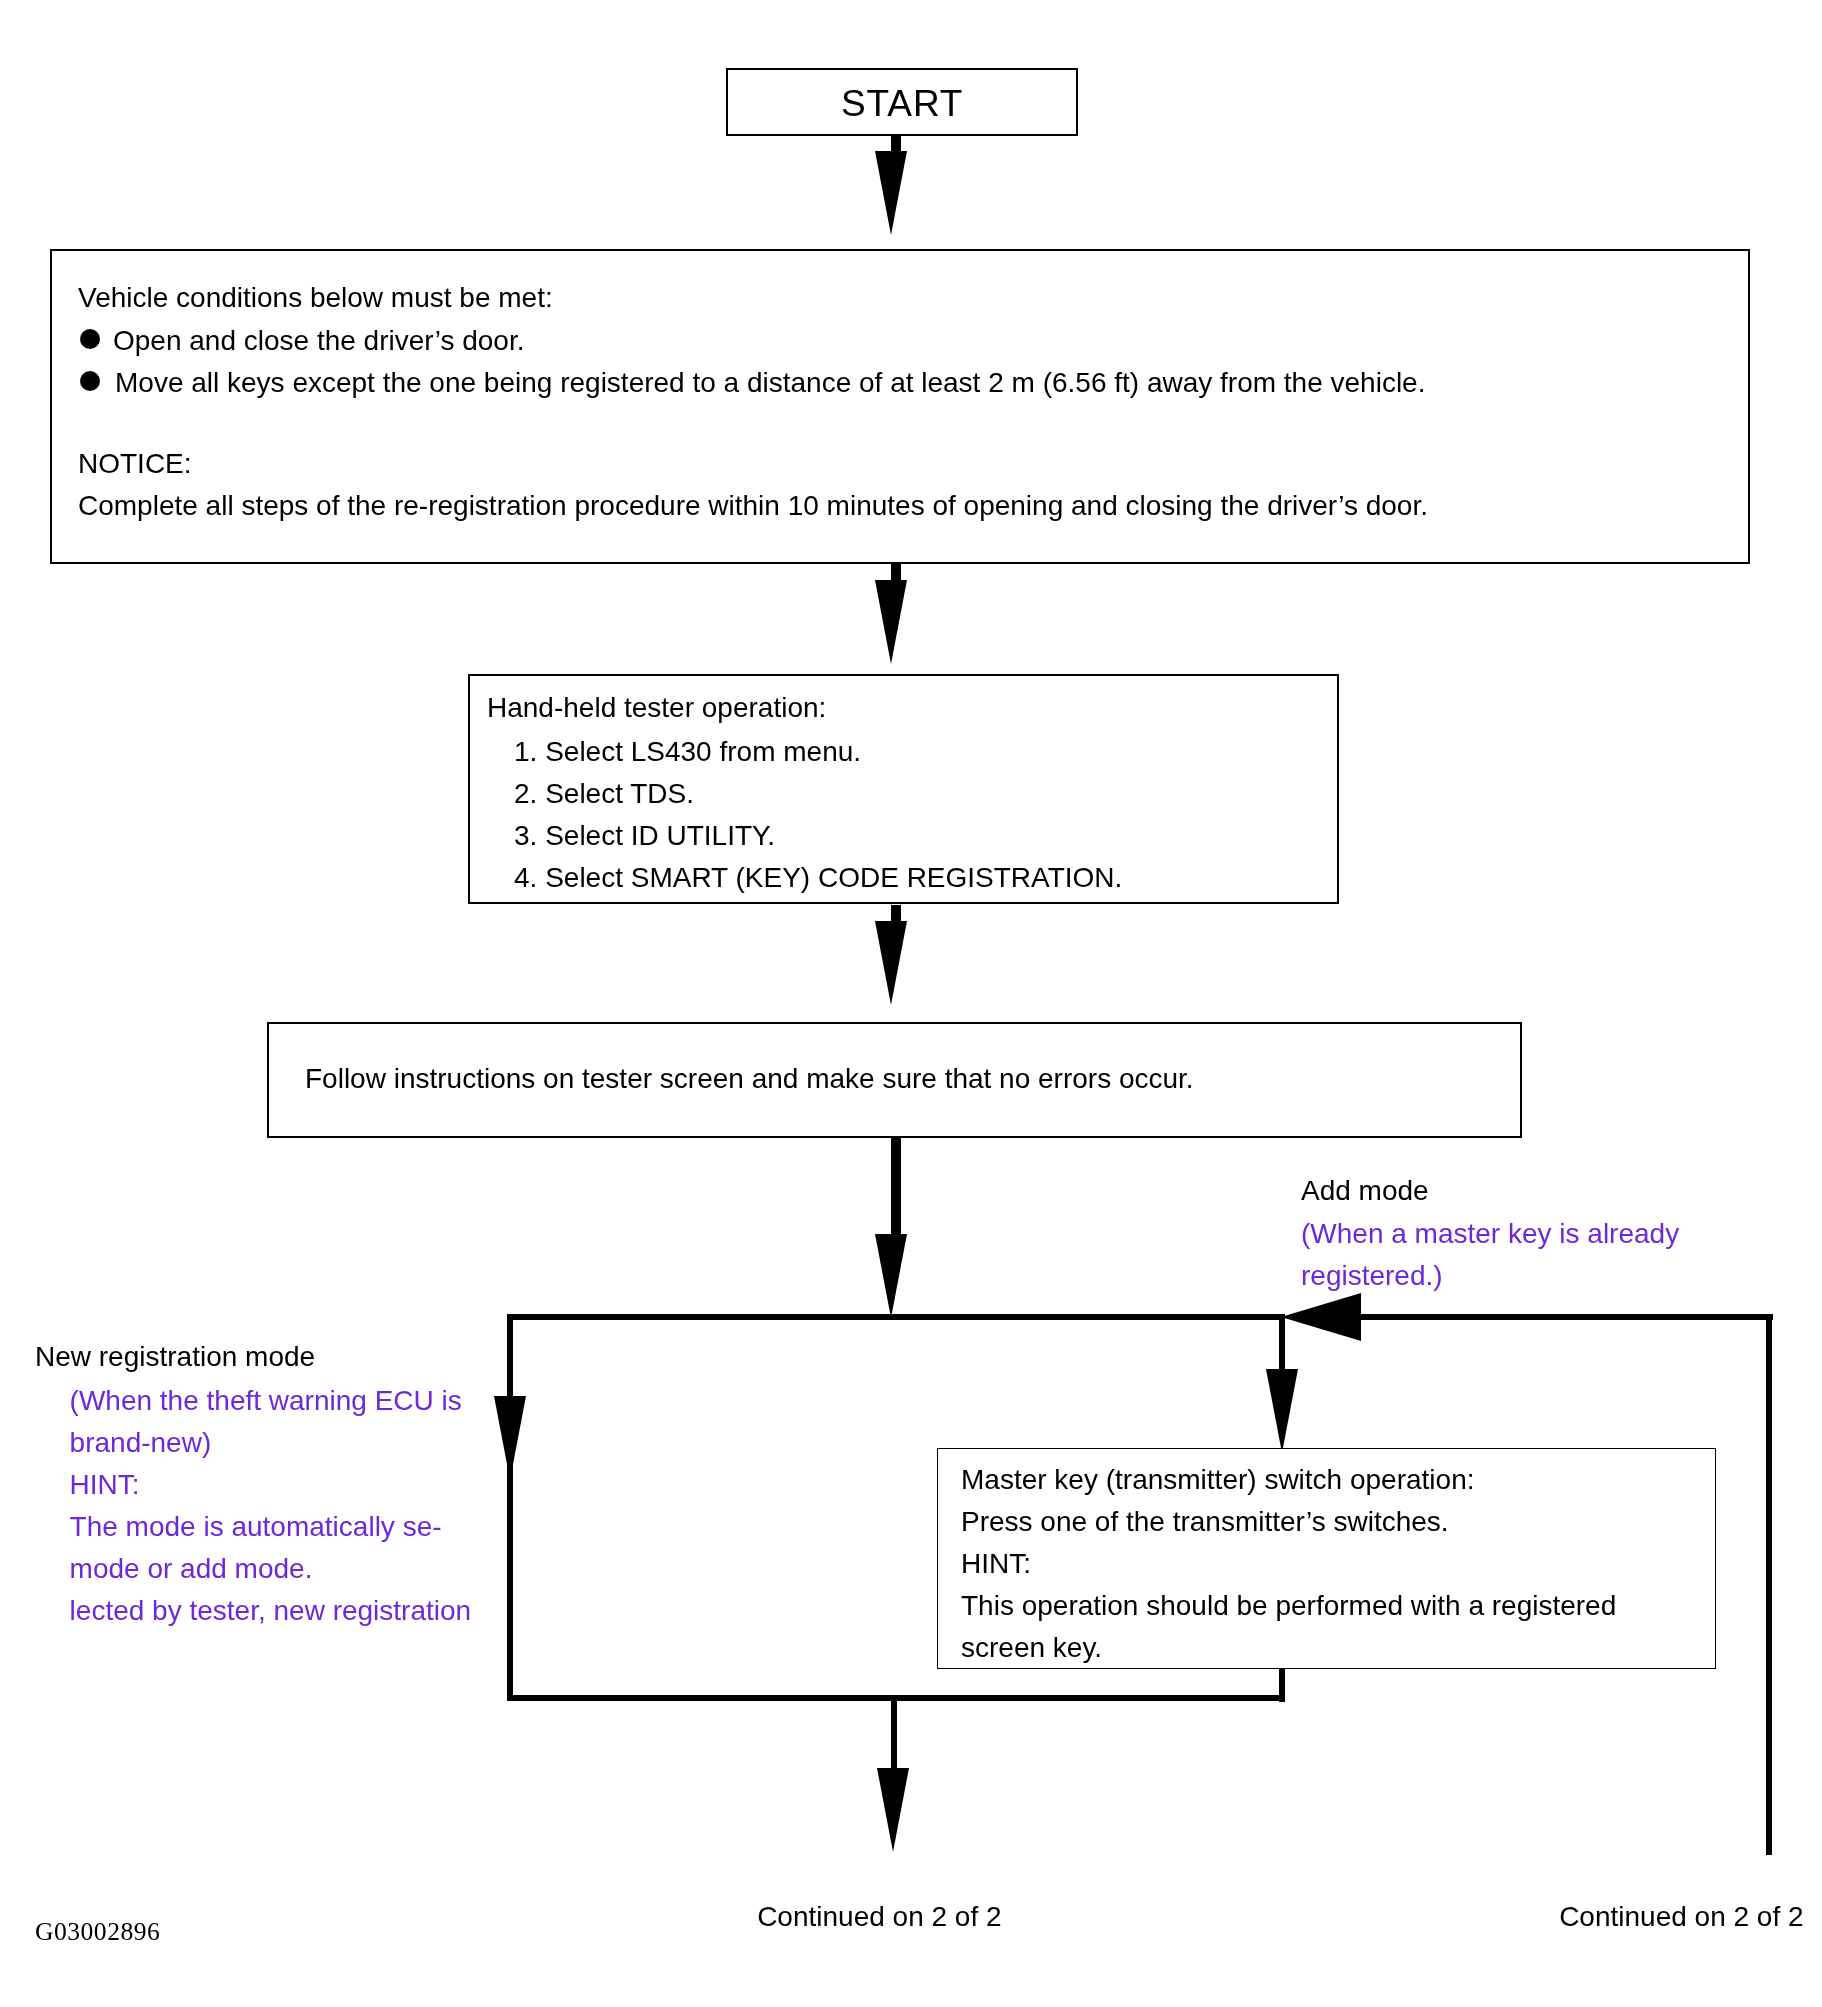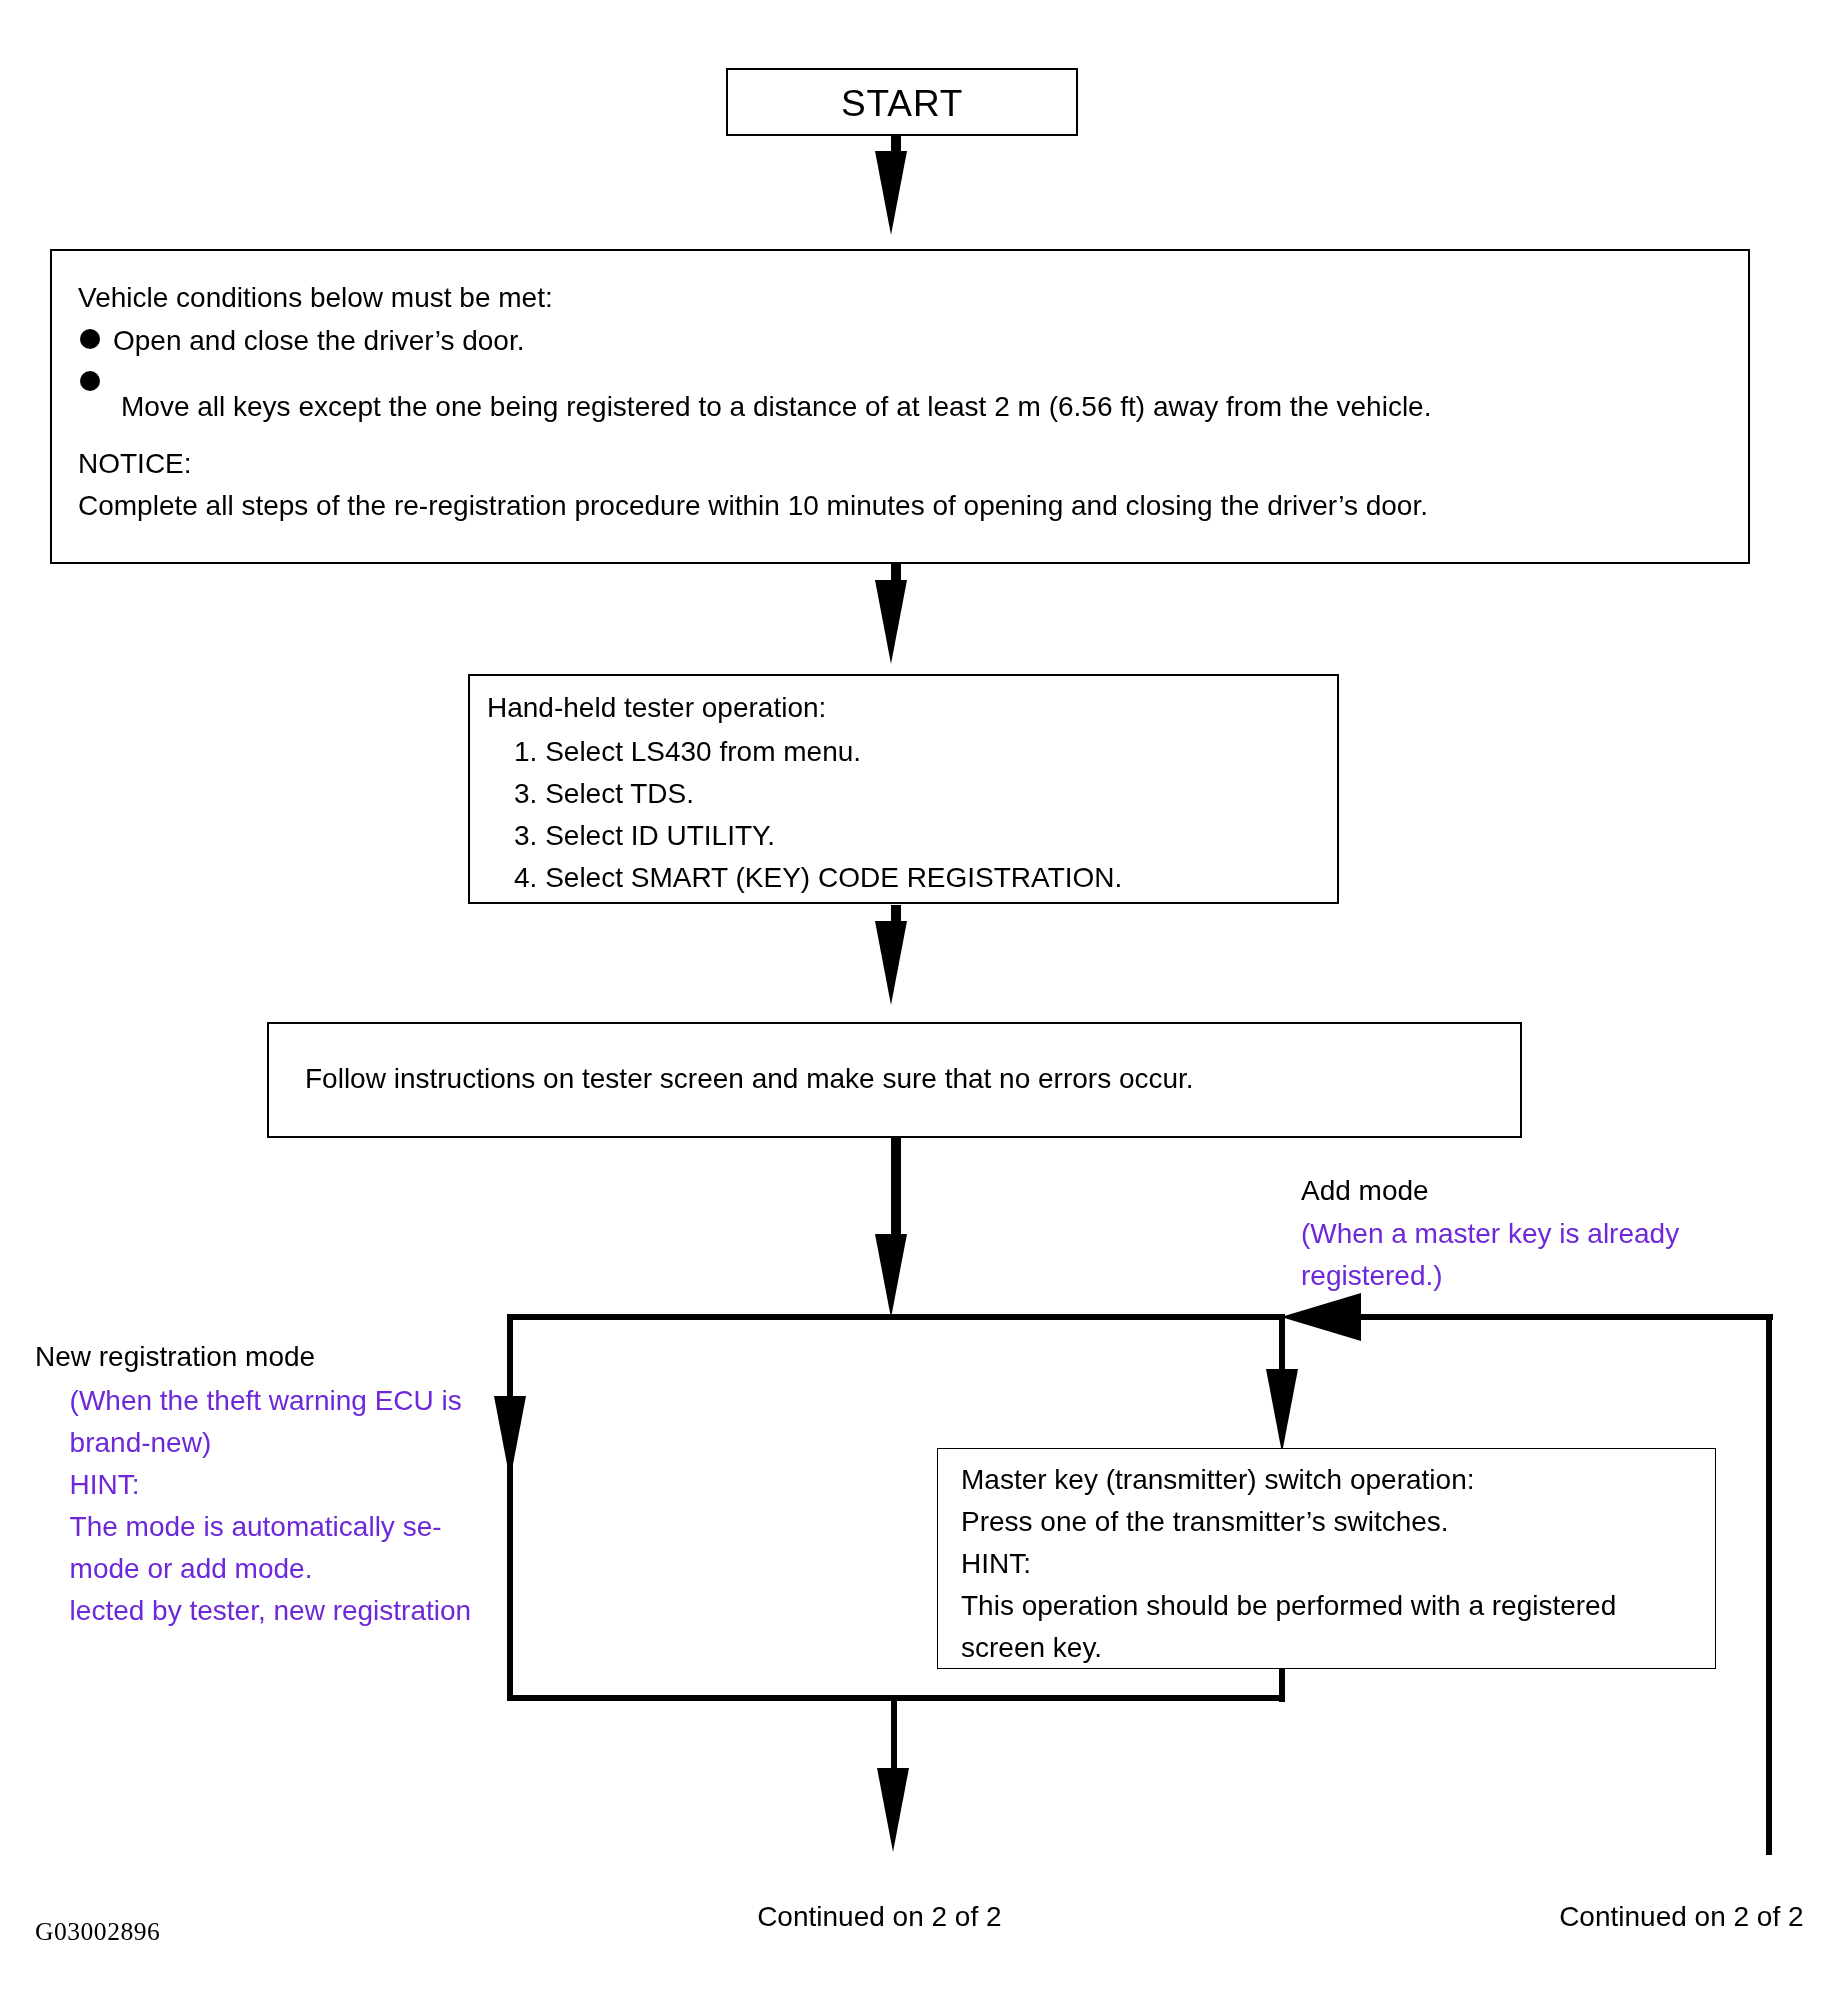--- a/index.html
+++ b/index.html
@@ -107,33 +107,33 @@
   <div class="arrow-down" style="left:875px; top:151px;"></div>
 
   <div class="box" style="left:50px; top:249px; width:1700px; height:315px;"></div>
 
   <div class="txt" style="left:78px; top:277px;">Vehicle conditions below must be met:</div>
 
   <div class="bullet" style="left:80px; top:329px;"></div>
   <div class="txt" style="left:113px; top:320px;">Open and close the driver’s door.</div>
 
   <div class="bullet" style="left:80px; top:371px;"></div>
-  <div class="txt" style="left:121px; top:362px;margin-top:24px;">Move all keys except the one being registered to a distance of at least 2 m (6.56 ft) away from the vehicle.</div>
+  <div class="txt" style="left:115px; top:362px;">Move all keys except the one being registered to a distance of at least 2 m (6.56 ft) away from the vehicle.</div>
 
   <div class="txt b" style="left:78px; top:443px;">NOTICE:</div>
   <div class="txt b" style="left:78px; top:485px;">Complete all steps of the re-registration procedure within 10 minutes of opening and closing the driver’s door.</div>
 
   <div class="vline" style="left:891px; top:564px; width:10px; height:46px;"></div>
   <div class="arrow-down" style="left:875px; top:580px;"></div>
 
   <div class="box" style="left:468px; top:674px; width:871px; height:230px;"></div>
 
   <div class="txt b" style="left:487px; top:687px;">Hand-held tester operation:</div>
   <div class="txt" style="left:514px; top:731px;">1. Select LS430 from menu.</div>
-  <div class="txt" style="left:514px; top:773px;">3. Select TDS.</div>
+  <div class="txt" style="left:514px; top:773px;">2. Select TDS.</div>
   <div class="txt" style="left:514px; top:815px;">3. Select ID UTILITY.</div>
   <div class="txt" style="left:514px; top:857px;">4. Select SMART (KEY) CODE REGISTRATION.</div>
 
   <div class="vline" style="left:891px; top:905px; width:10px; height:46px;"></div>
   <div class="arrow-down" style="left:875px; top:921px;"></div>
 
   <div class="box" style="left:267px; top:1022px; width:1255px; height:116px;"></div>
   <div class="txt" style="left:305px; top:1058px;">Follow instructions on tester screen and make sure that no errors occur.</div>
 
   <div class="vline" style="left:891px; top:1138px; width:10px; height:110px;"></div>

